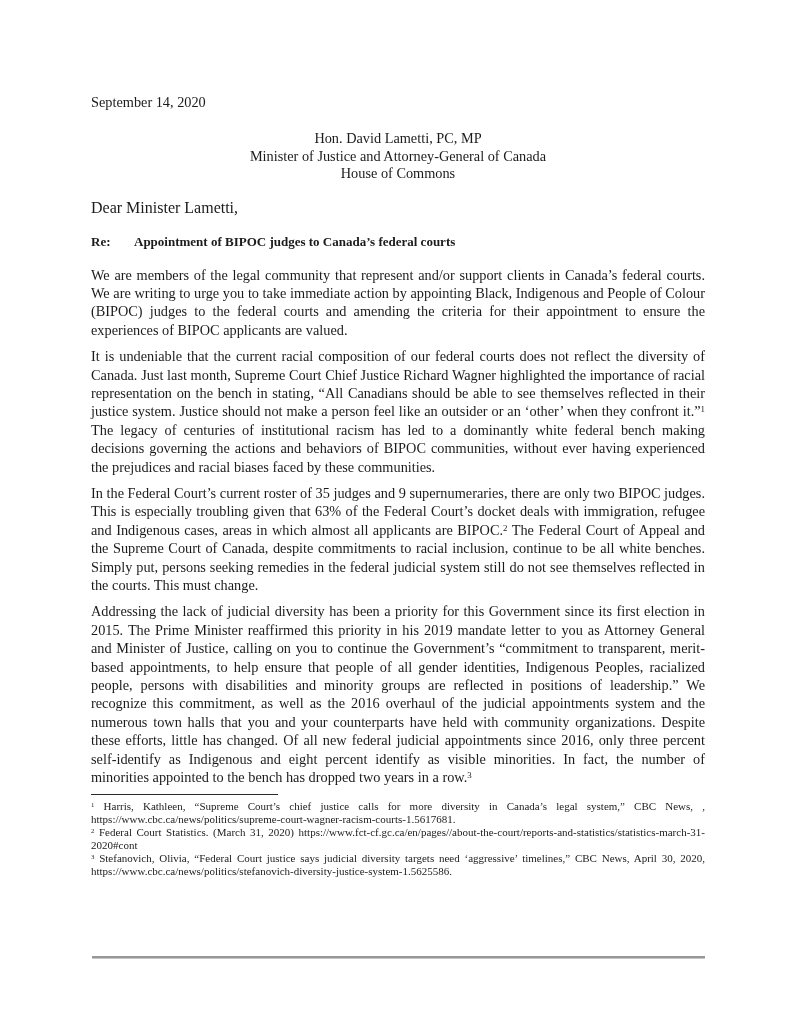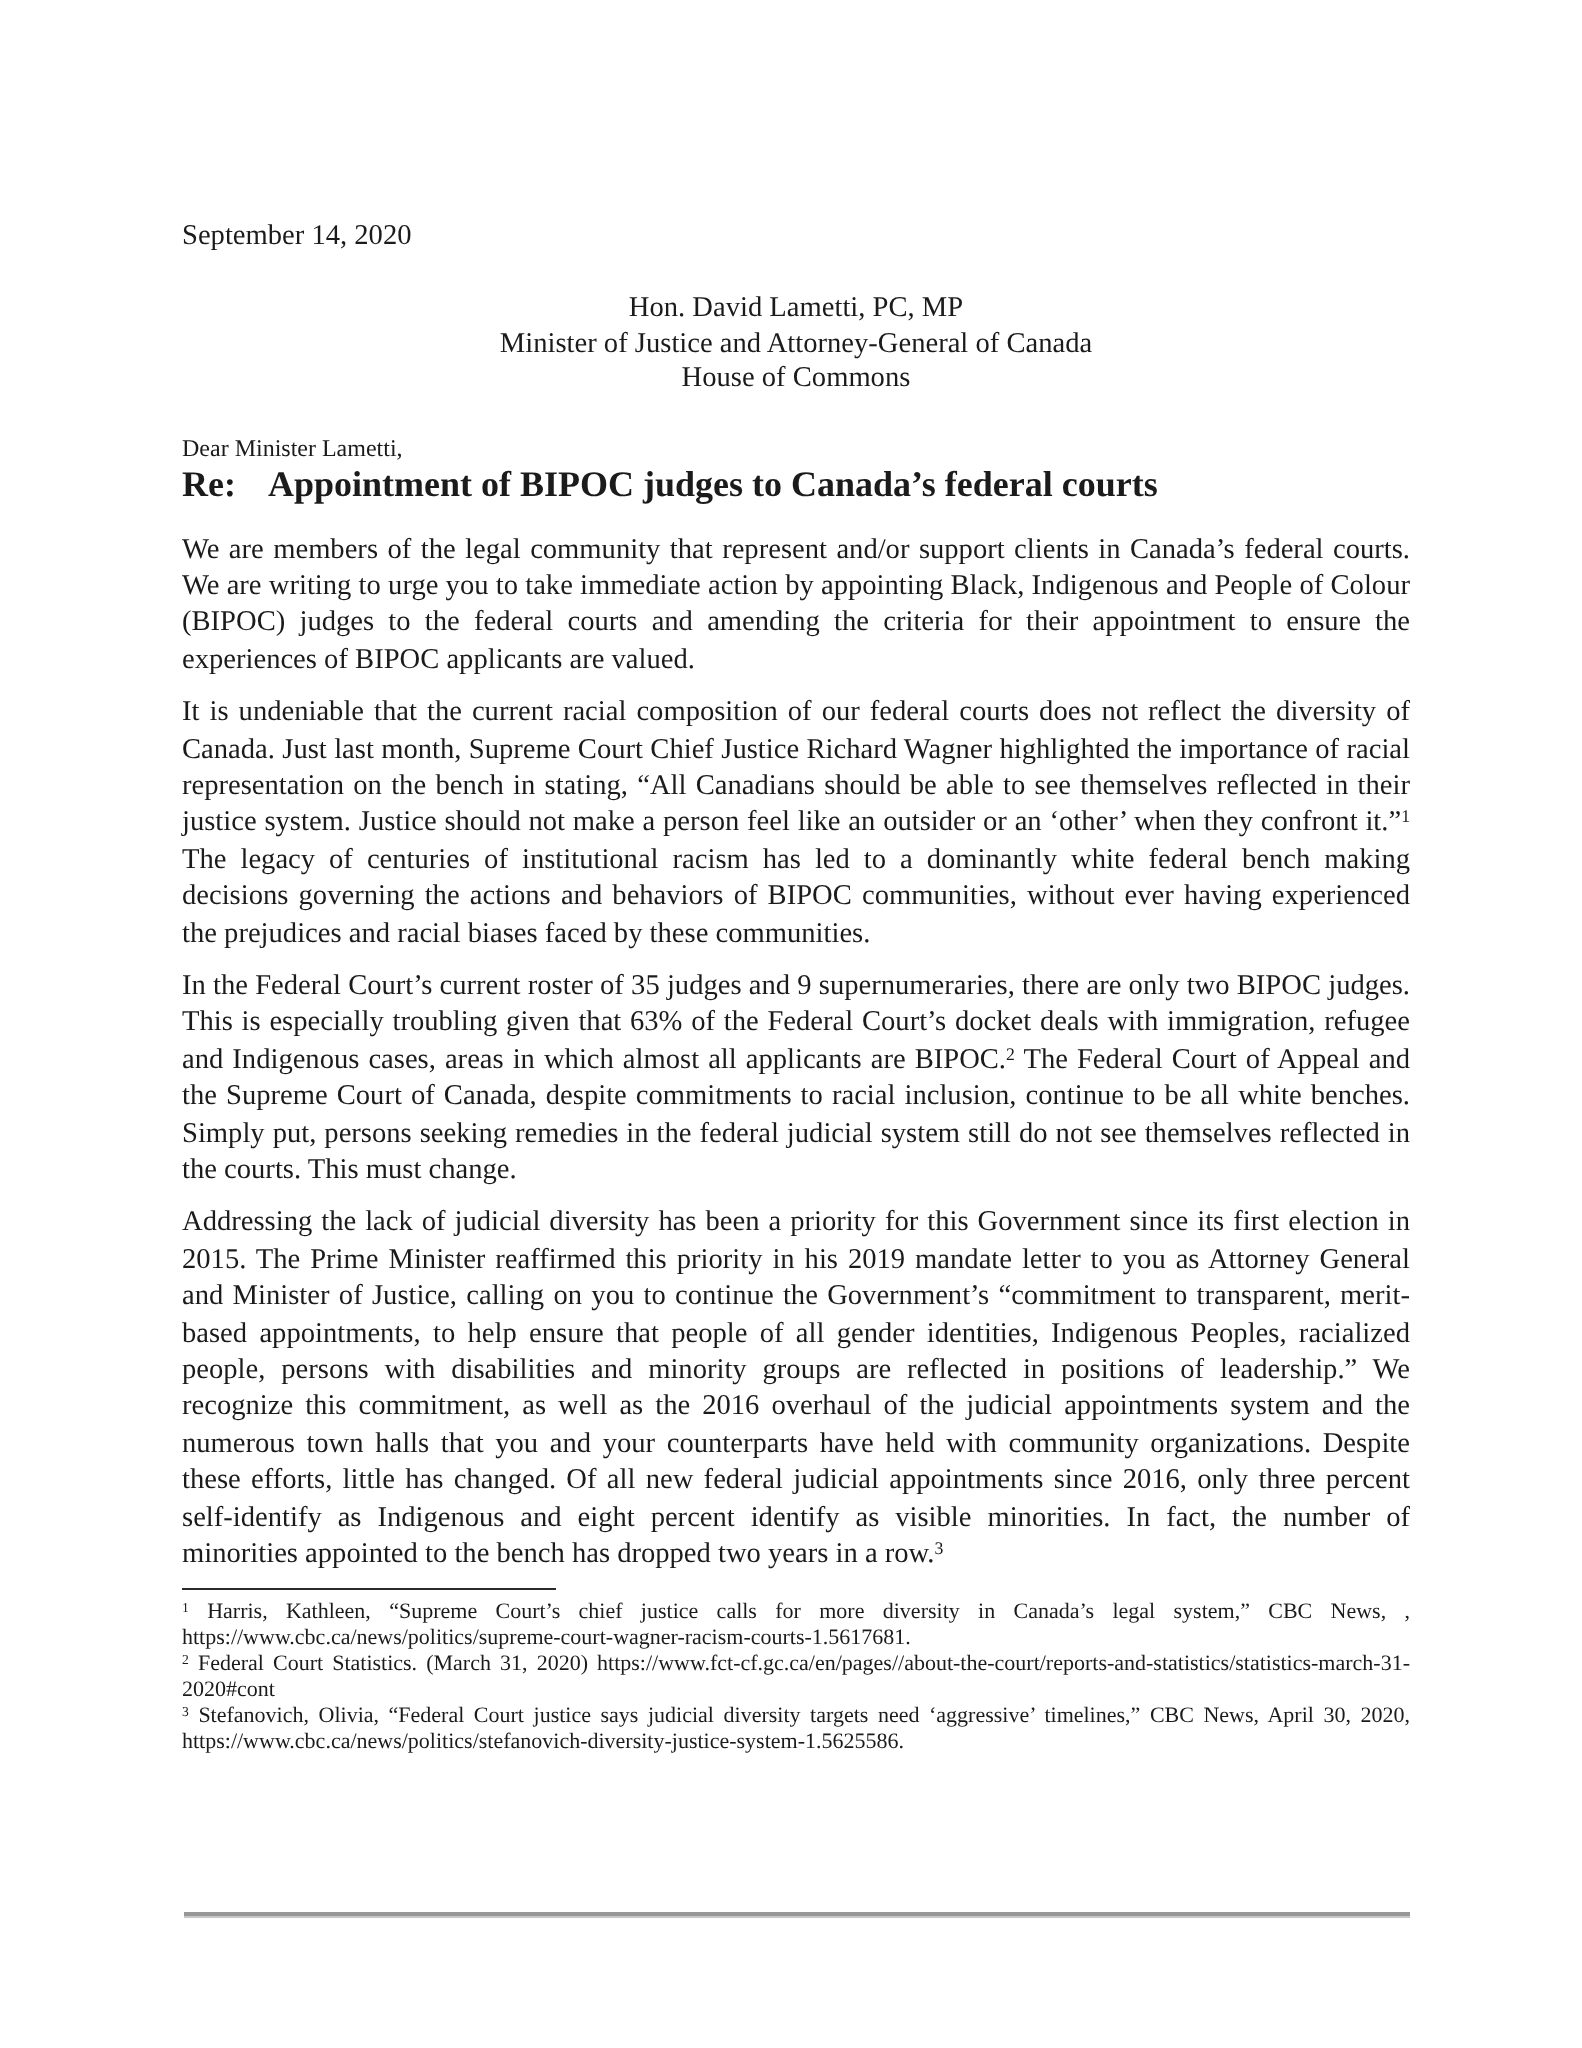--- a/index.html
+++ b/index.html
@@ -9,39 +9,40 @@
     width: 791px;
     height: 1024px;
     background: #ffffff;
     font-family: "Liberation Serif", "DejaVu Serif", serif;
     color: #1b1b1b;
     overflow: hidden;
   }
   .content {
     position: absolute;
     left: 91px;
-    top: 109px;
+    top: 93px;
     width: 614px;
   }
   .date-line {
     font-size: 14.3px;
     line-height: 18px;
     margin-bottom: 19px;
   }
   .address p {
     font-size: 14.3px;
     line-height: 17.5px;
   }
   .address { margin-bottom: 16px; text-align: center; }
   .salutation {
-    font-size: 12px;
+    font-size: 16px;
     line-height: 18px;
+    margin-bottom: 16px;
   }
   .re-line {
-    font-size: 18px;
+    font-size: 13px;
     line-height: 18px;
     font-weight: bold;
     margin-bottom: 15px;
   }
   .re-label { display: inline-block; width: 43px; }
   .body-para {
     font-size: 14.3px;
     line-height: 18.4px;
     text-align: justify;
     margin-bottom: 8px;

